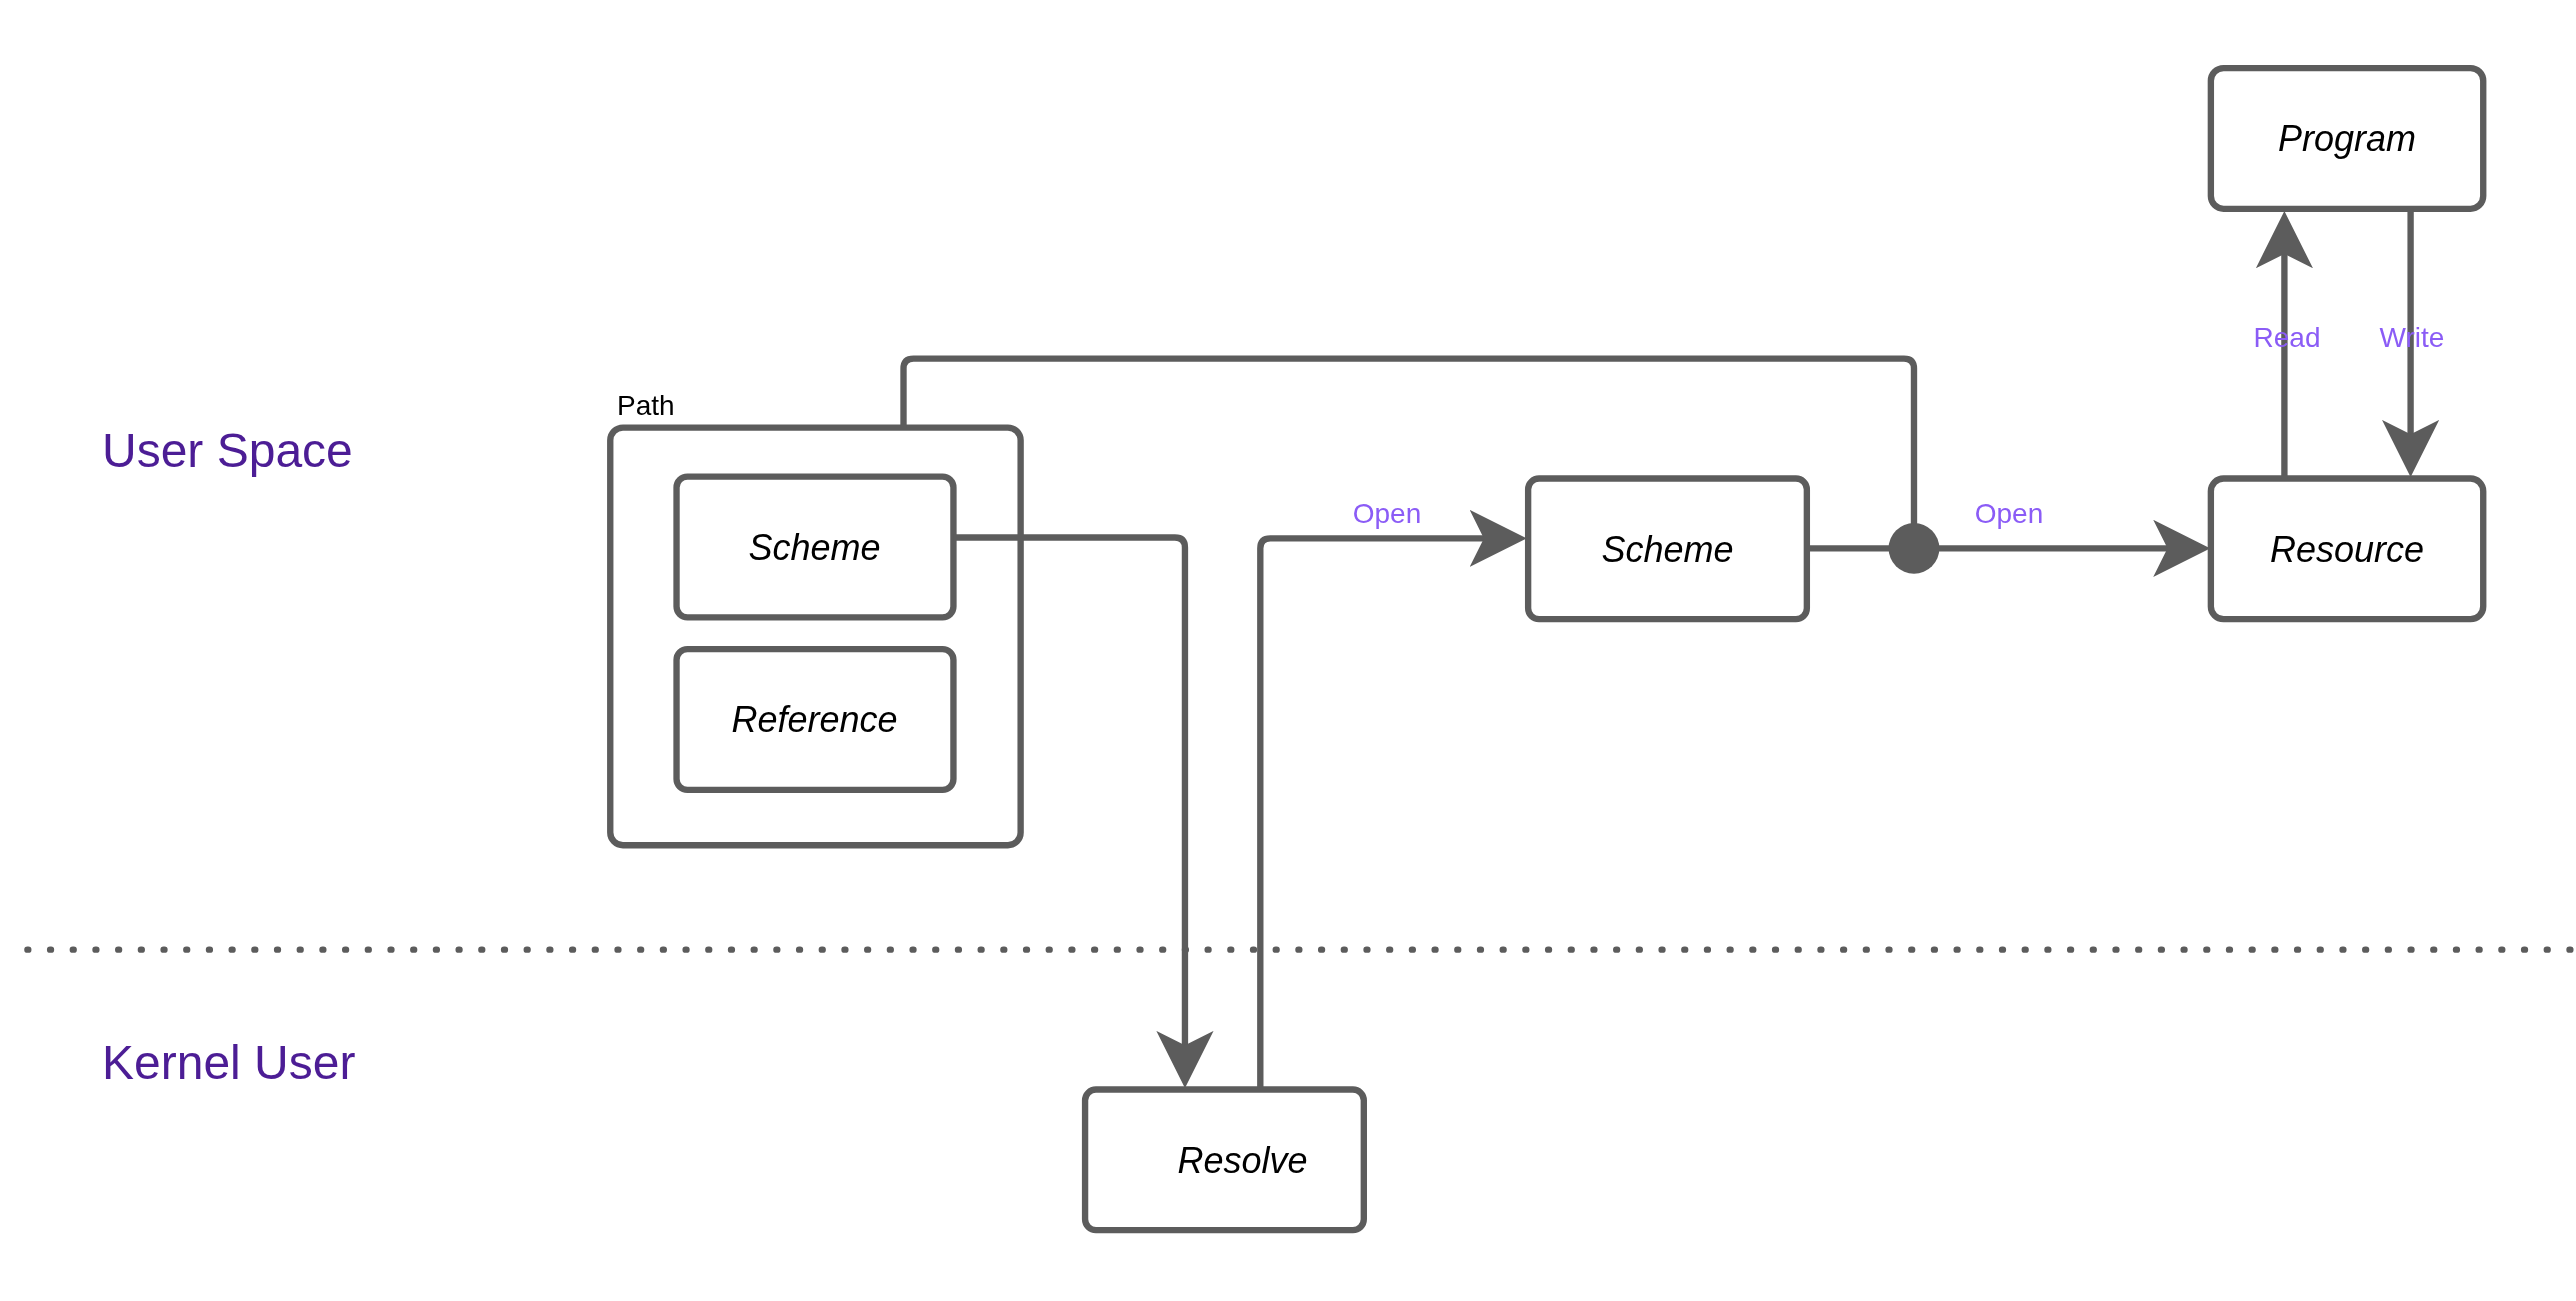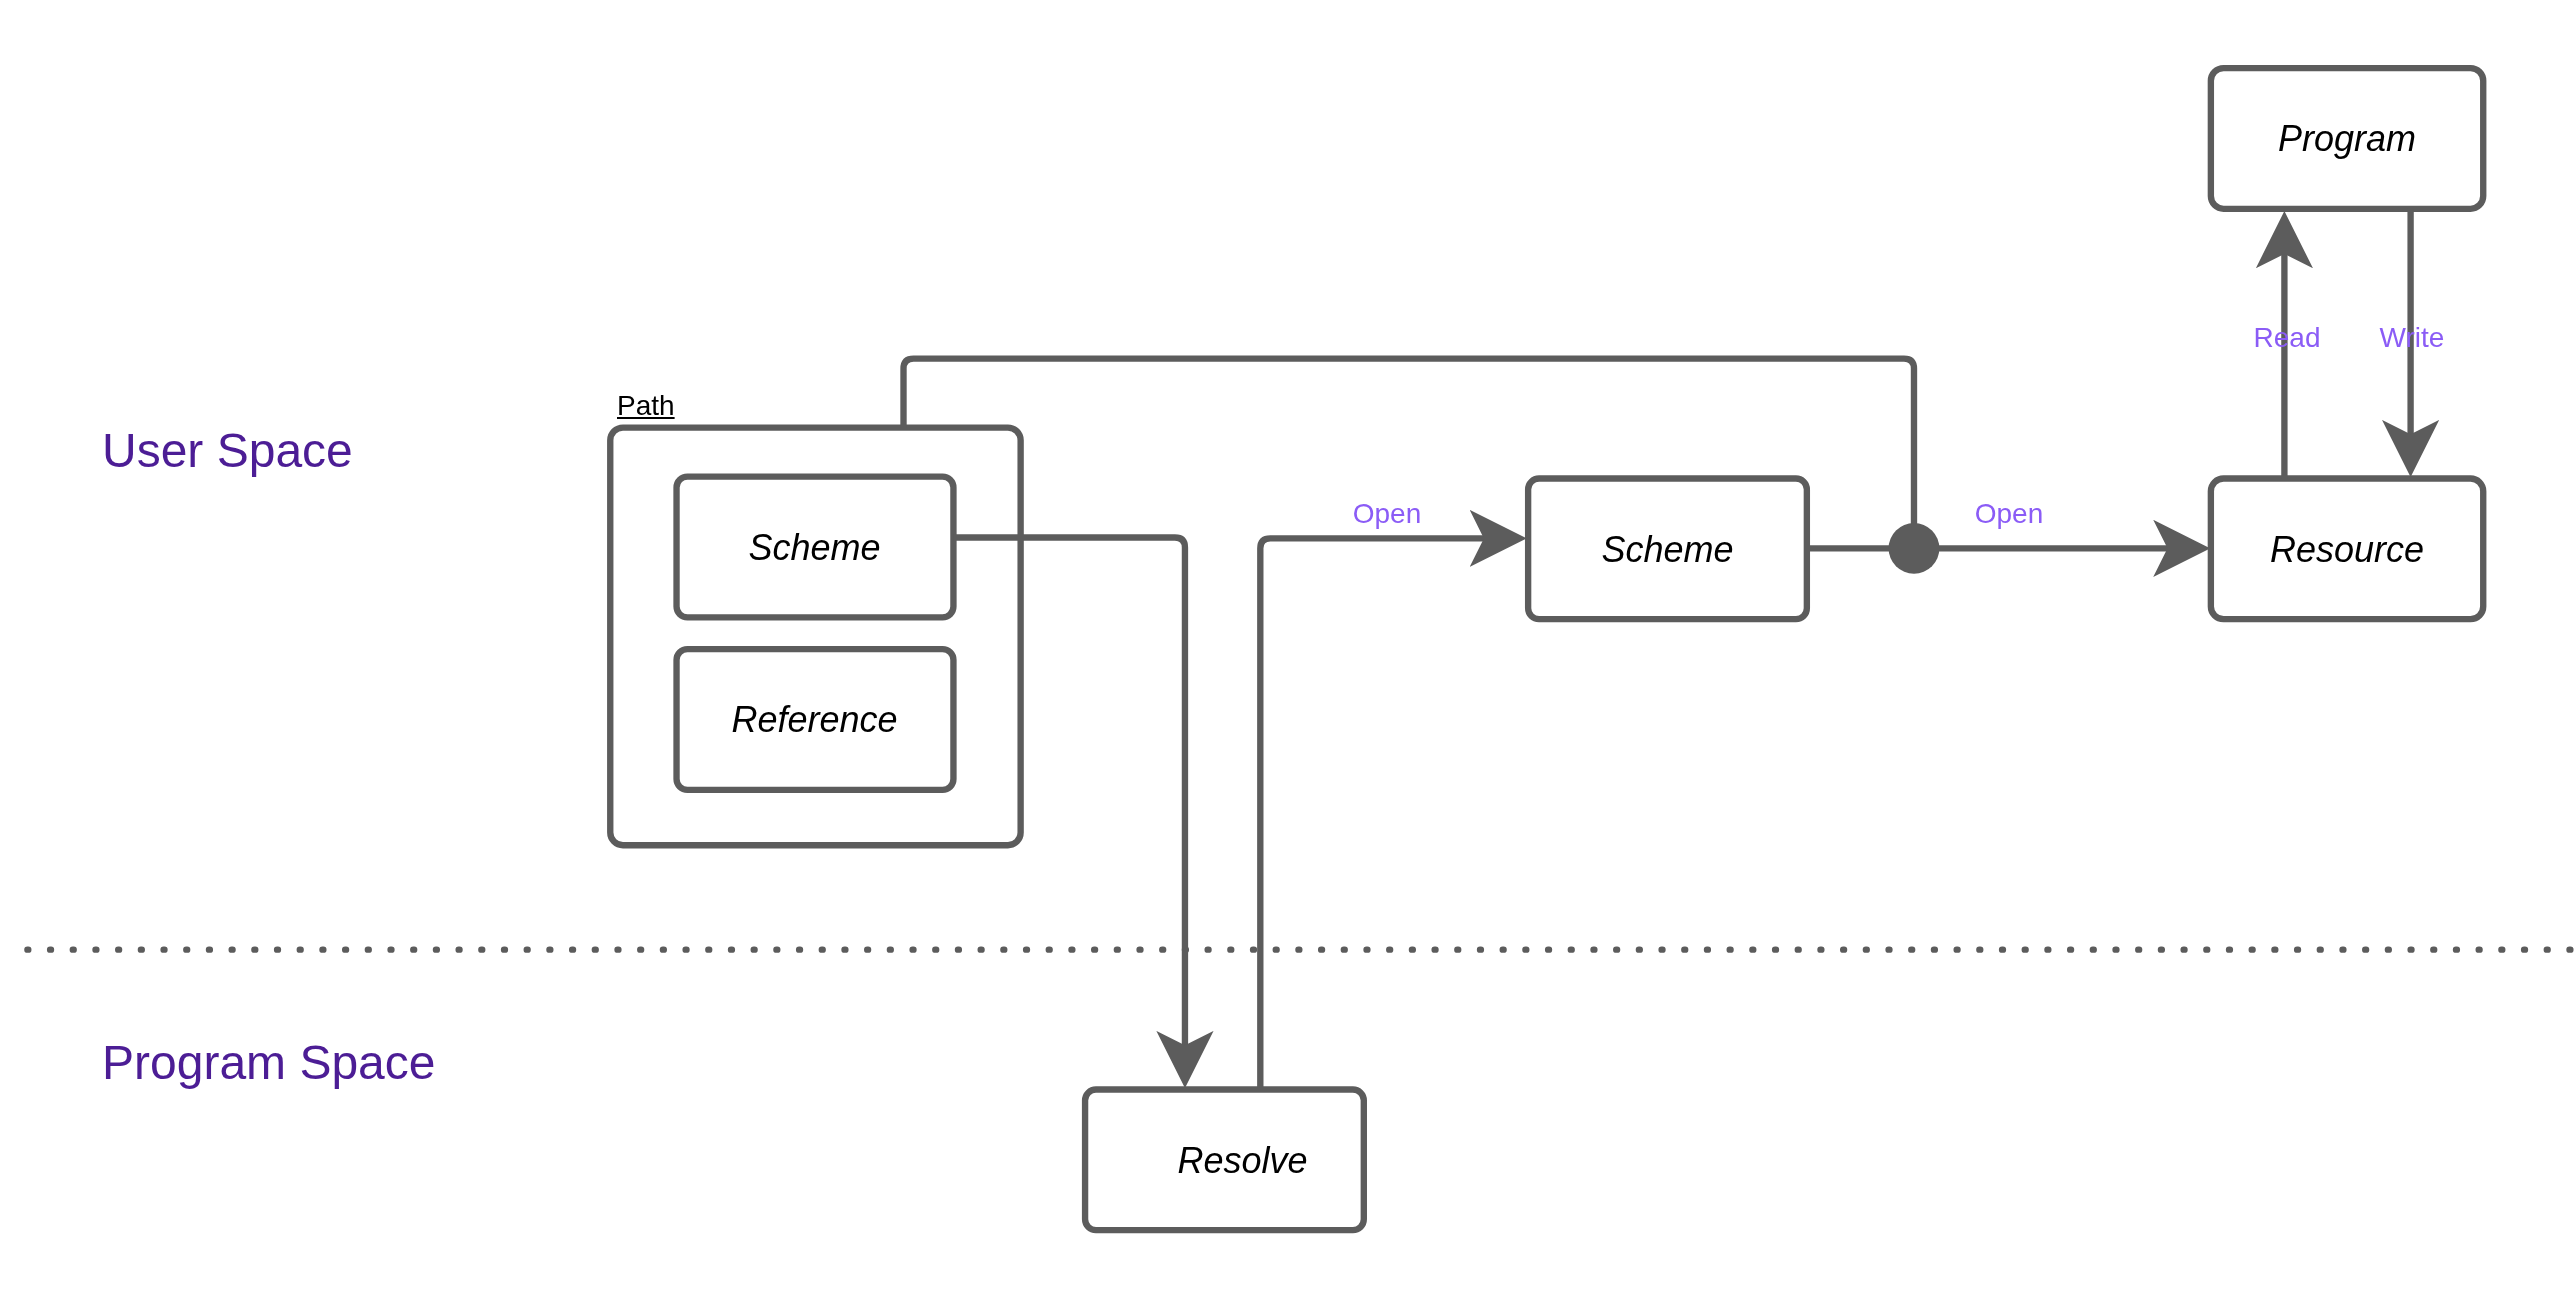--- a/index.html
+++ b/index.html
@@ -99,23 +99,23 @@
 
     <rect x="2435" y="527" width="300" height="155" rx="14" ry="14" fill="#ffffff" stroke="#5C5C5C" stroke-width="7"></rect>
 
     <path d="M 2516 527 L 2516 243" fill="none" stroke="#5C5C5C" stroke-width="7" marker-end="url(#arrowEnd)"></path>
 
     <path d="M 2655 230 L 2655 515" fill="none" stroke="#5C5C5C" stroke-width="7" marker-end="url(#arrowEnd)"></path>
   </svg>
 
   <div class="region-label" style="left:102px; top:427px;">User Space</div>
 
-  <div class="region-label" style="left:102px; top:1039px;">Program Space</div>
+  <div class="region-label" style="left:102px; top:1039px;">Kernel User</div>
 
-  <div class="container-caption" style="left:617px; top:392px;text-decoration:underline;">Path</div>
+  <div class="container-caption" style="left:617px; top:392px;">Path</div>
 
   <div class="node-label" style="left:676px; top:477px; width:277px; height:141px;">Scheme</div>
 
   <div class="node-label" style="left:676px; top:649px; width:277px; height:141px;text-align:right;">Reference</div>
 
   <div class="node-label" style="left:1528px; top:479px; width:279px; height:141px;">Scheme</div>
 
   <div class="node-label" style="left:1103px; top:1090px; width:279px; height:141px;">Resolve</div>
 
   <div class="node-label" style="left:2211px; top:68px; width:272px; height:141px;">Program</div>

